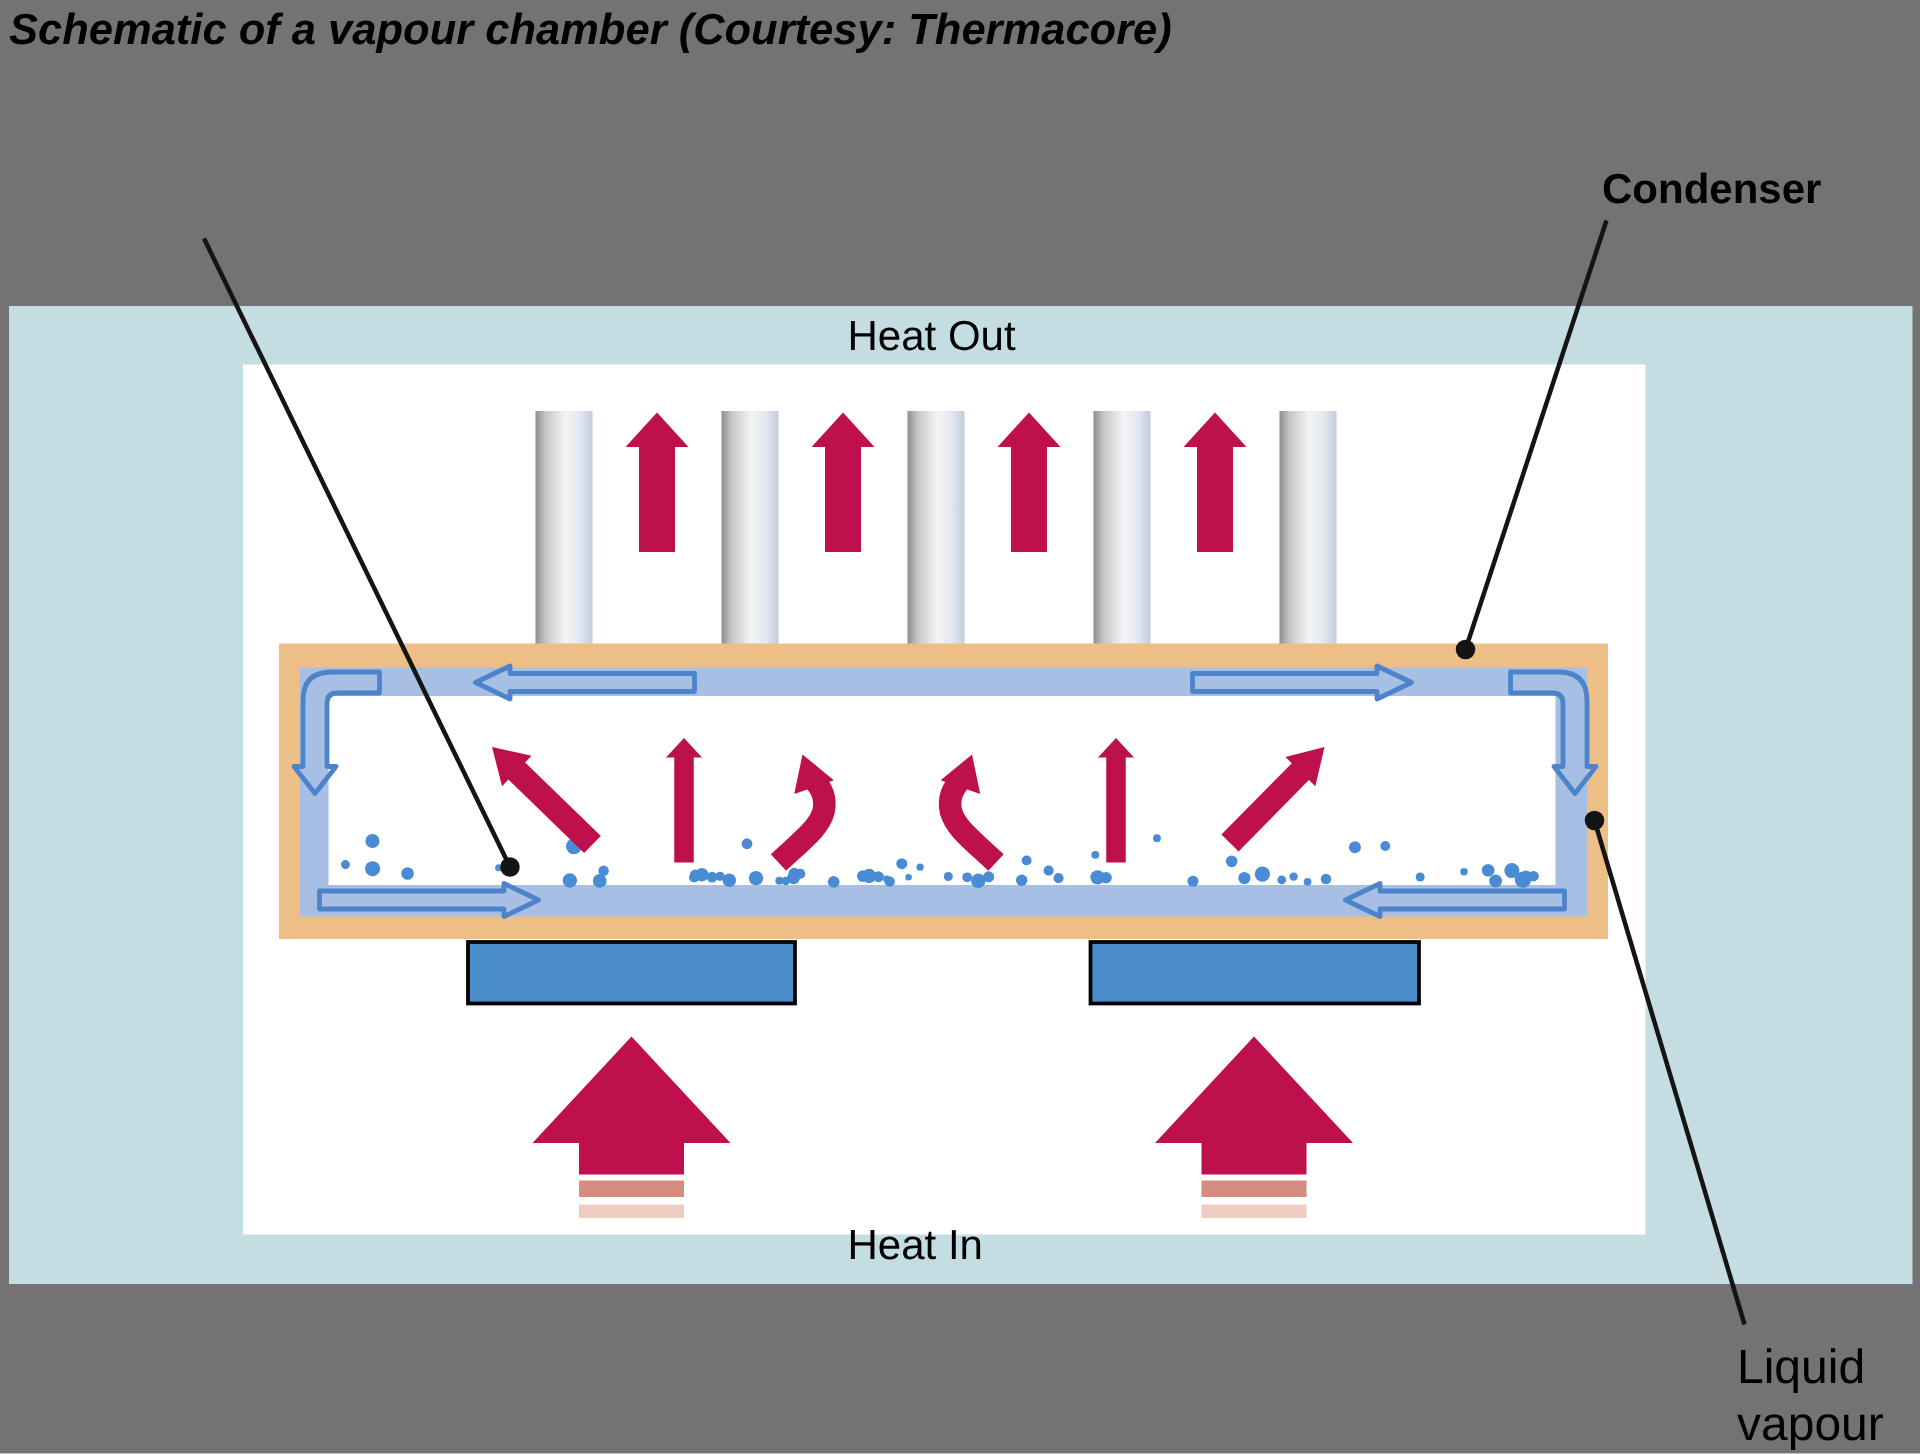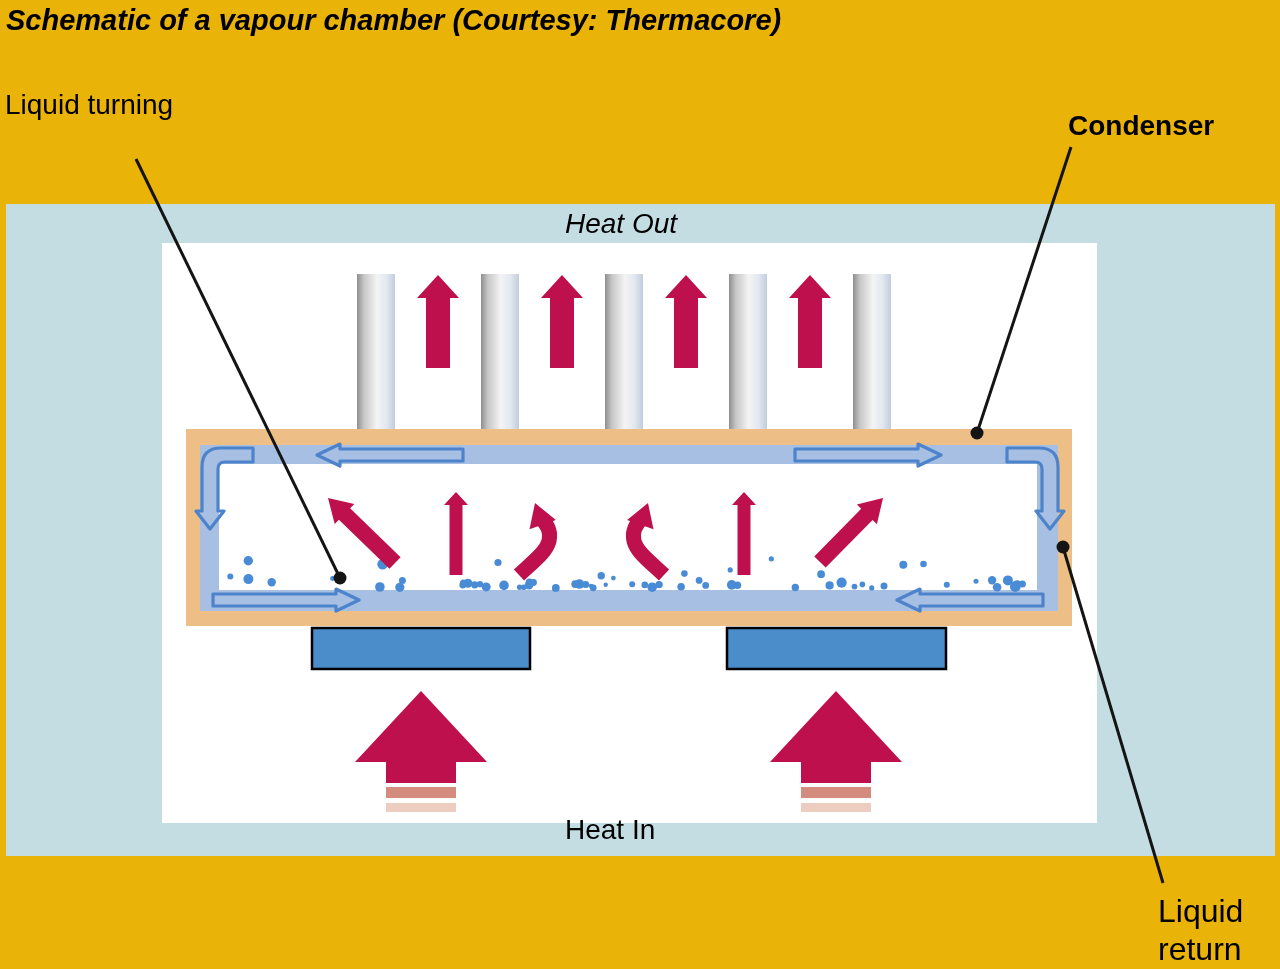--- a/index.html
+++ b/index.html
@@ -1,25 +1,25 @@
 <!DOCTYPE html>
 <html><head>
 <meta charset="utf-8">
 <style>
   html,body{margin:0;padding:0;background:#fff;}
   .stage{
-    position:relative;width:1280px;height:969px;background:#eab308;overflow:hidden;
+    position:relative;width:1280px;height:969px;background:#737373;overflow:hidden;
     font-family:"Liberation Sans",sans-serif;color:#000;
   }
   .stage svg{position:absolute;left:0;top:0;}
   .lbl{position:absolute;white-space:nowrap;}
   .title{left:6px;top:4px;font-size:29px;font-weight:bold;font-style:italic;}
   .liquid-turning{left:5px;top:86px;font-size:28px;line-height:37px;}
   .condenser{left:1068px;top:110px;font-size:28px;font-weight:bold;}
-  .heat-out{left:565px;top:208px;font-size:28px;font-style:italic;}
+  .heat-out{left:565px;top:208px;font-size:28px;}
   .heat-in{left:565px;top:814px;font-size:28px;}
   .liquid-return{left:1158px;top:892px;font-size:32px;line-height:38px;}
   
   .panel{fill:var(--panel);}
   .inner{fill:#ffffff;}
   .wall{fill:var(--wall);}
   .lining{fill:var(--lining);}
   .vspace{fill:#ffffff;}
   .red{fill:var(--red);stroke:none;}
   .redstroke{stroke:var(--red);stroke-width:15;fill:none;}
@@ -175,22 +175,21 @@
       <circle class="ptrdot" cx="340" cy="578" r="6.5"></circle>
       <line class="ptr" x1="1071" y1="147" x2="977" y2="433"></line>
       <circle class="ptrdot" cx="977" cy="433" r="6.5"></circle>
       <line class="ptr" x1="1163" y1="883" x2="1063" y2="547"></line>
       <circle class="ptrdot" cx="1063" cy="547" r="6.5"></circle>
     </g>
   </svg>
 
   <div class="lbl title">Schematic of a vapour chamber (Courtesy: Thermacore)</div>
   <div class="lbl liquid-turning">
-    <div>Liquid turning</div>
   </div>
   <div class="lbl condenser">Condenser</div>
   <div class="lbl heat-out">Heat Out</div>
   <div class="lbl heat-in">Heat In</div>
   <div class="lbl liquid-return">
     <div>Liquid</div>
-    <div>return</div>
+    <div>vapour</div>
   </div>
 </div>
 
 </body></html>

